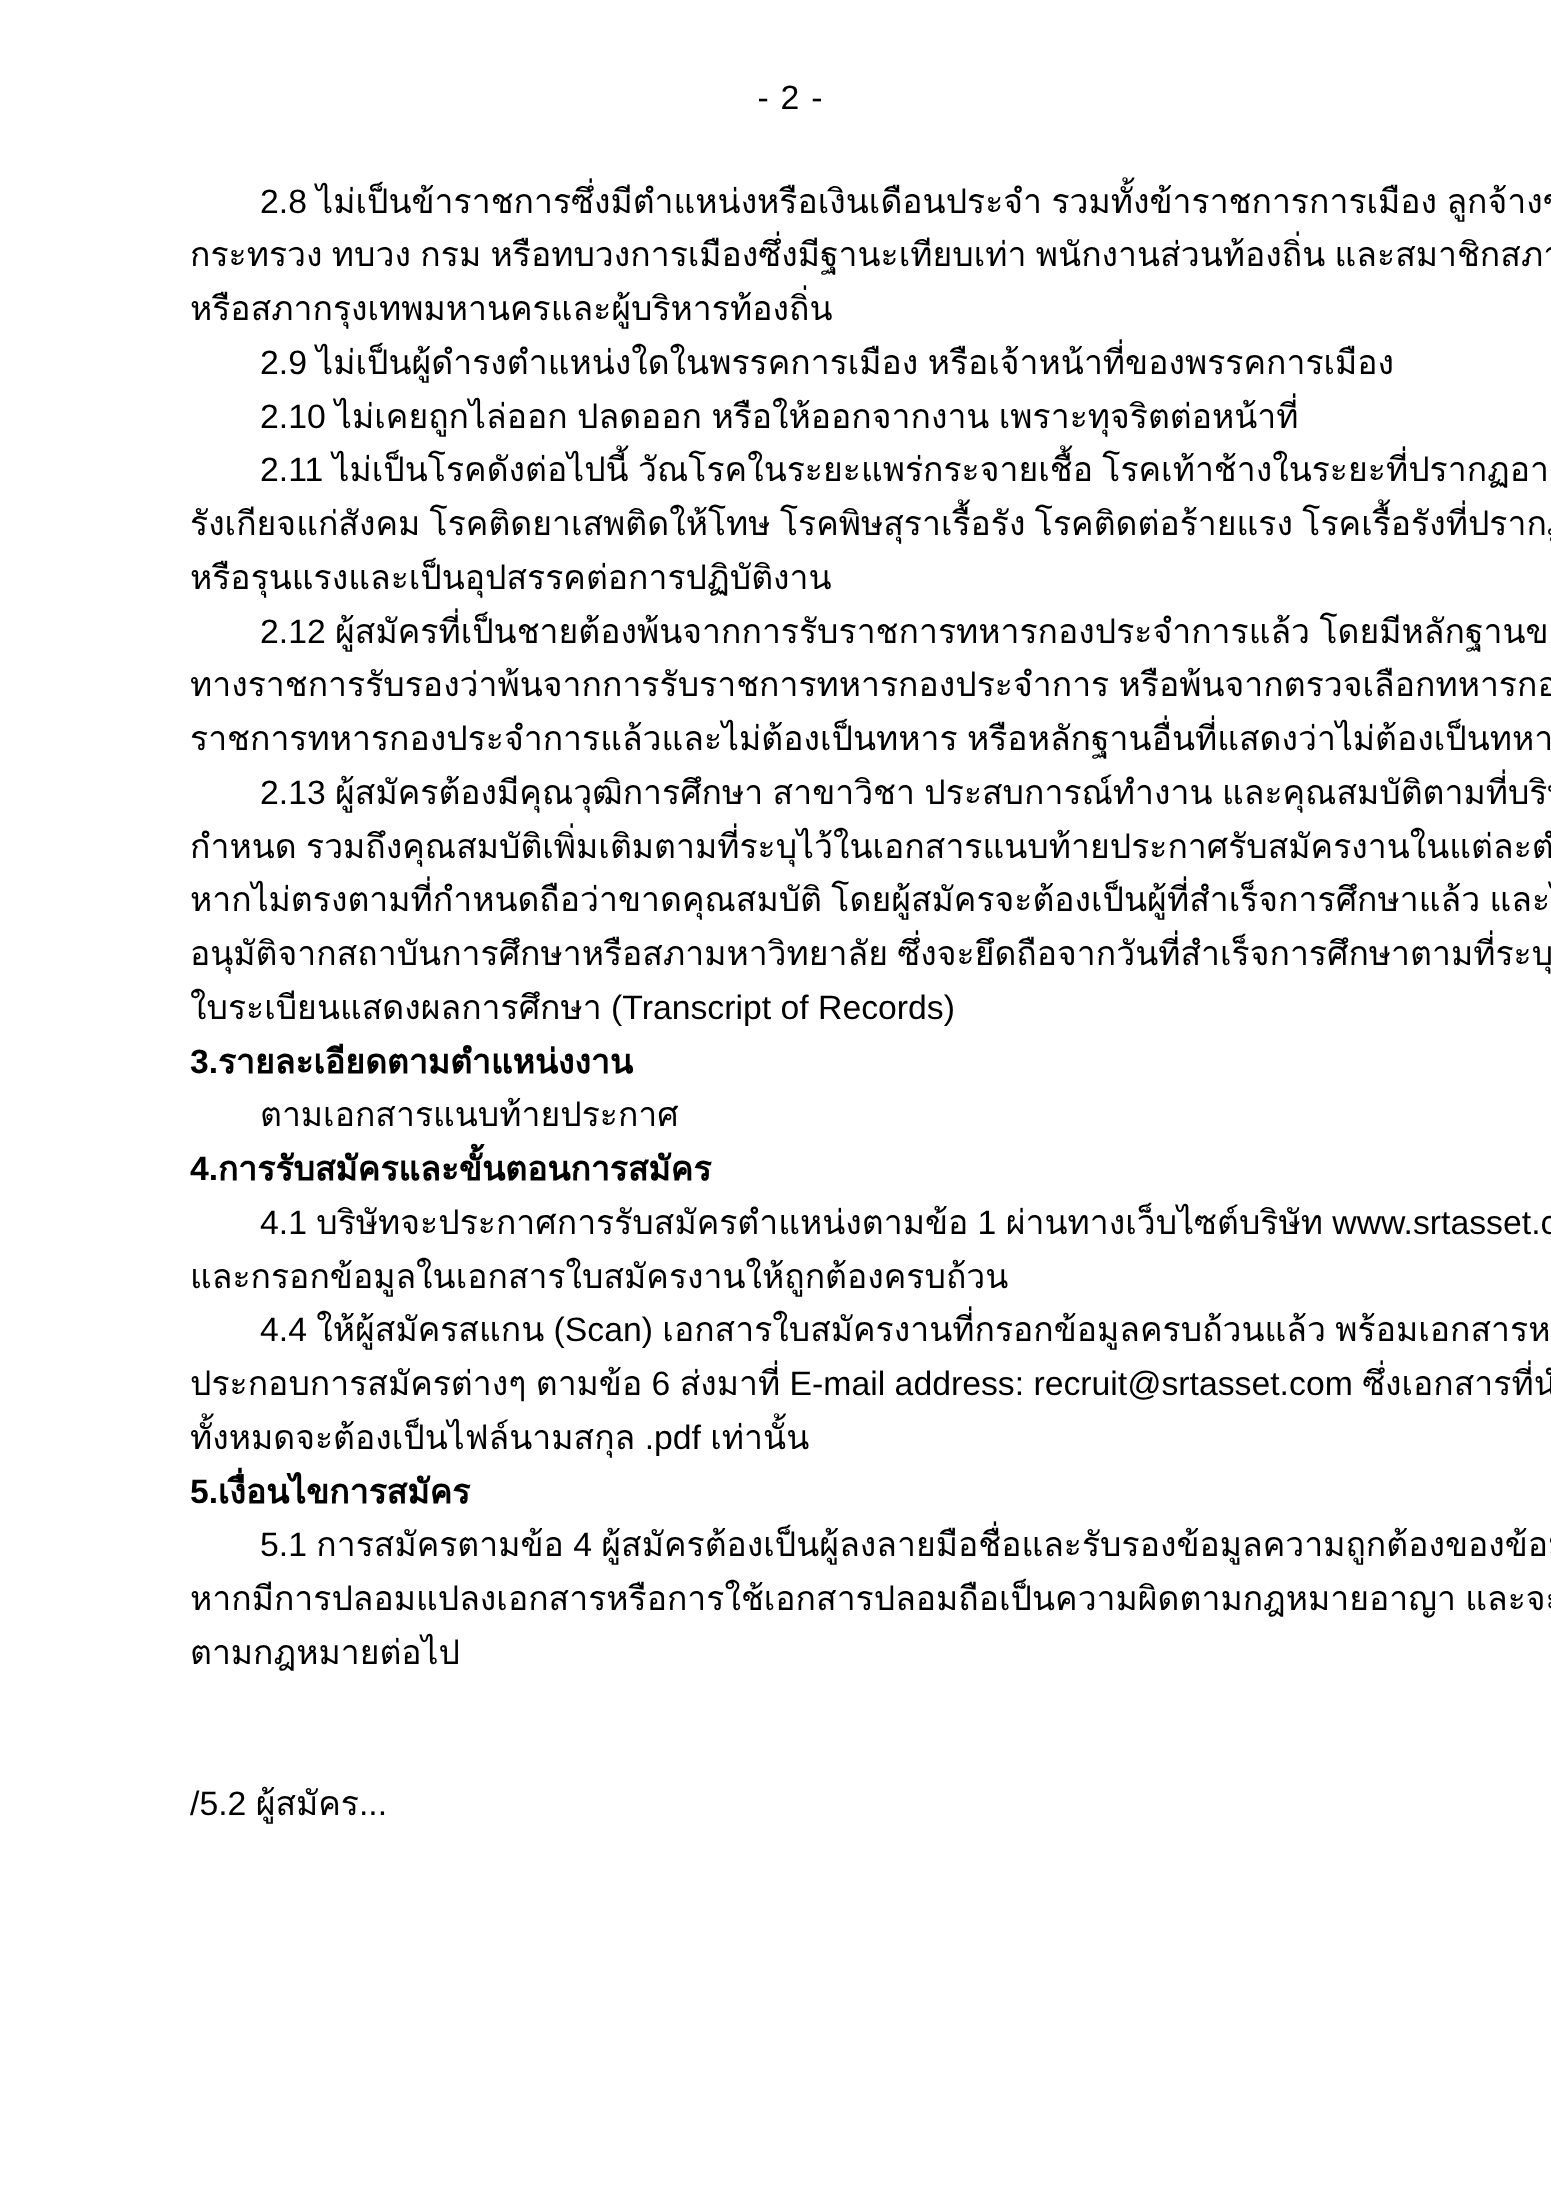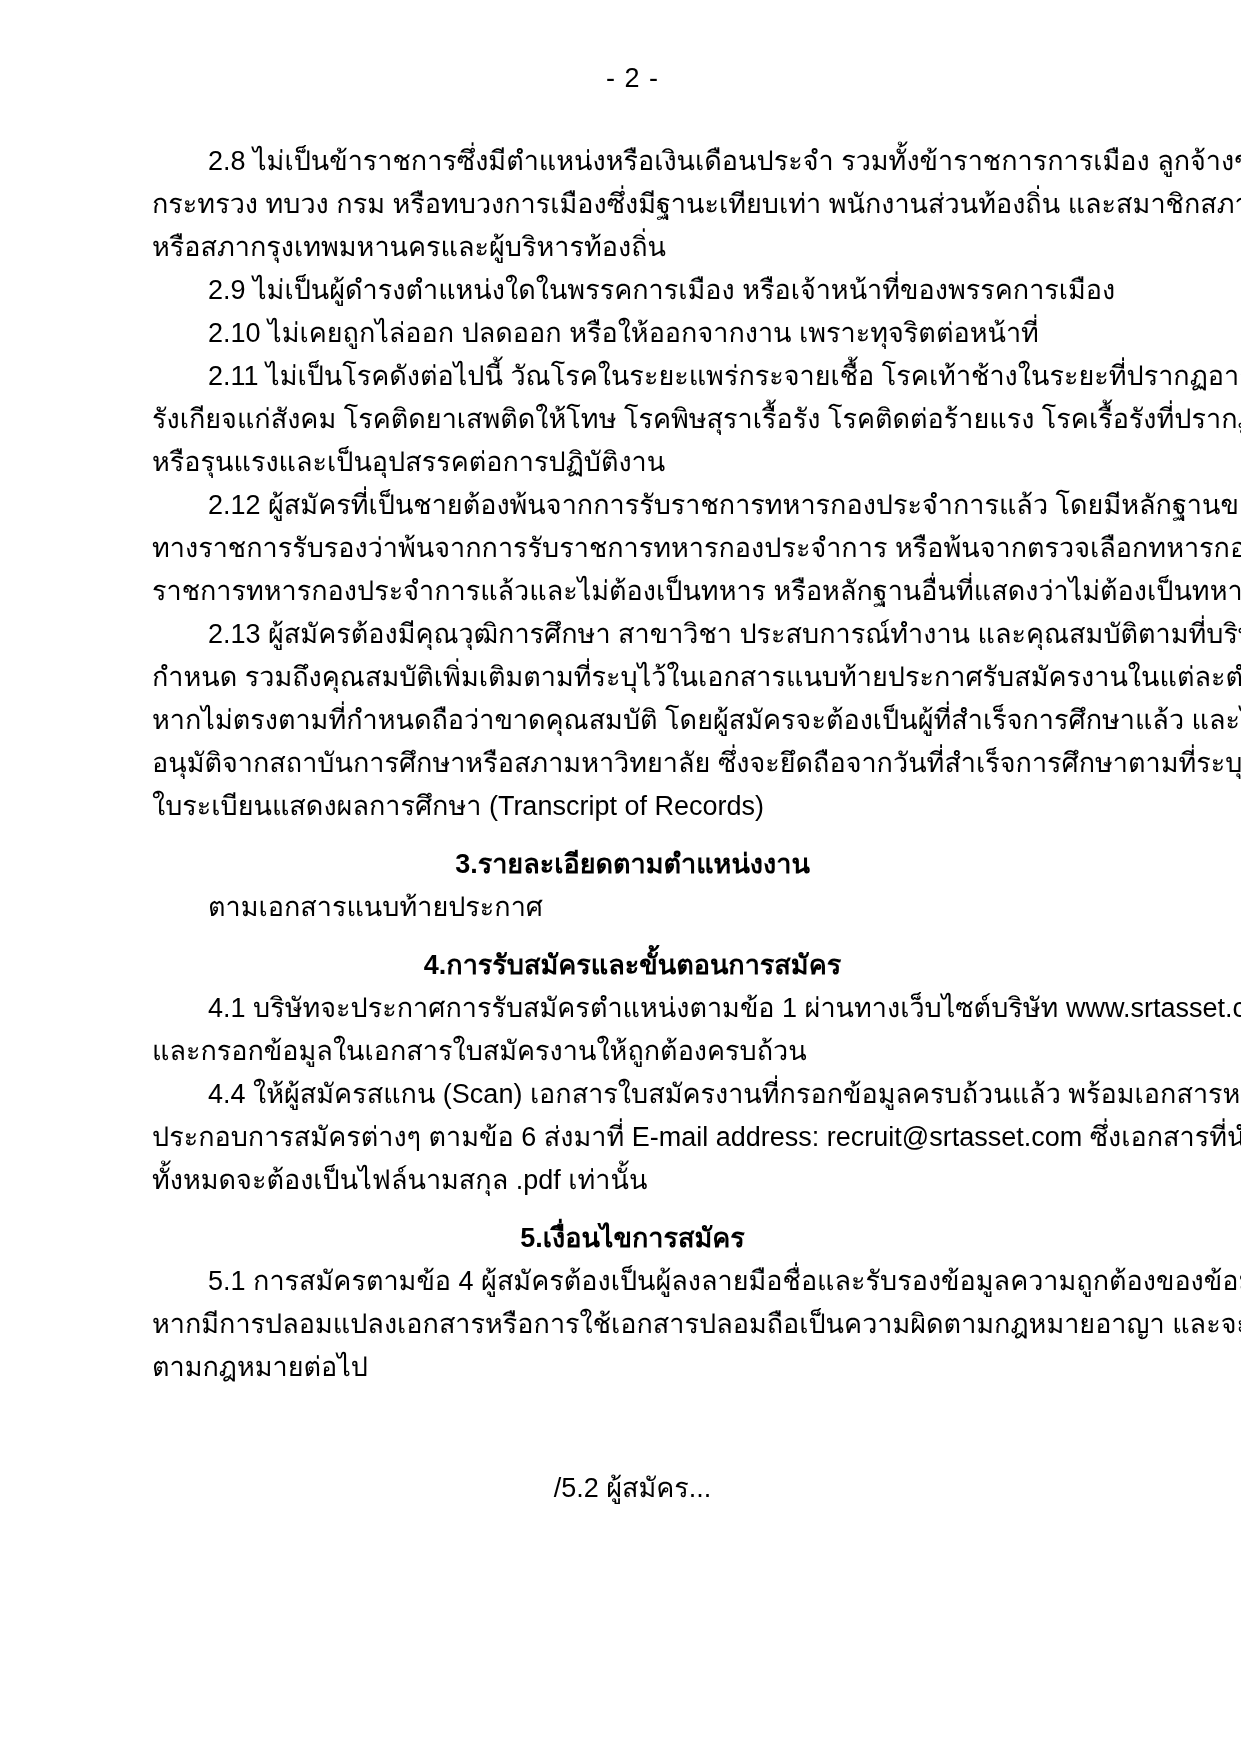--- a/index.html
+++ b/index.html
@@ -30,25 +30,23 @@
   .line {
     line-height: 43px;
     white-space: nowrap;
   }
   .line.first {
     padding-left: 56px;
   }
   .heading {
     font-weight: 700;
     line-height: 43px;
-    margin-top: 15px;
-    text-align: center;
   }
   .footer-note {
-    text-align: center;
+    text-align: left;
     line-height: 43px;
     margin-top: 78px;
     padding-right: 0;
   }
 </style>
 </head>
 <body>
 
 <div class="page">
 

